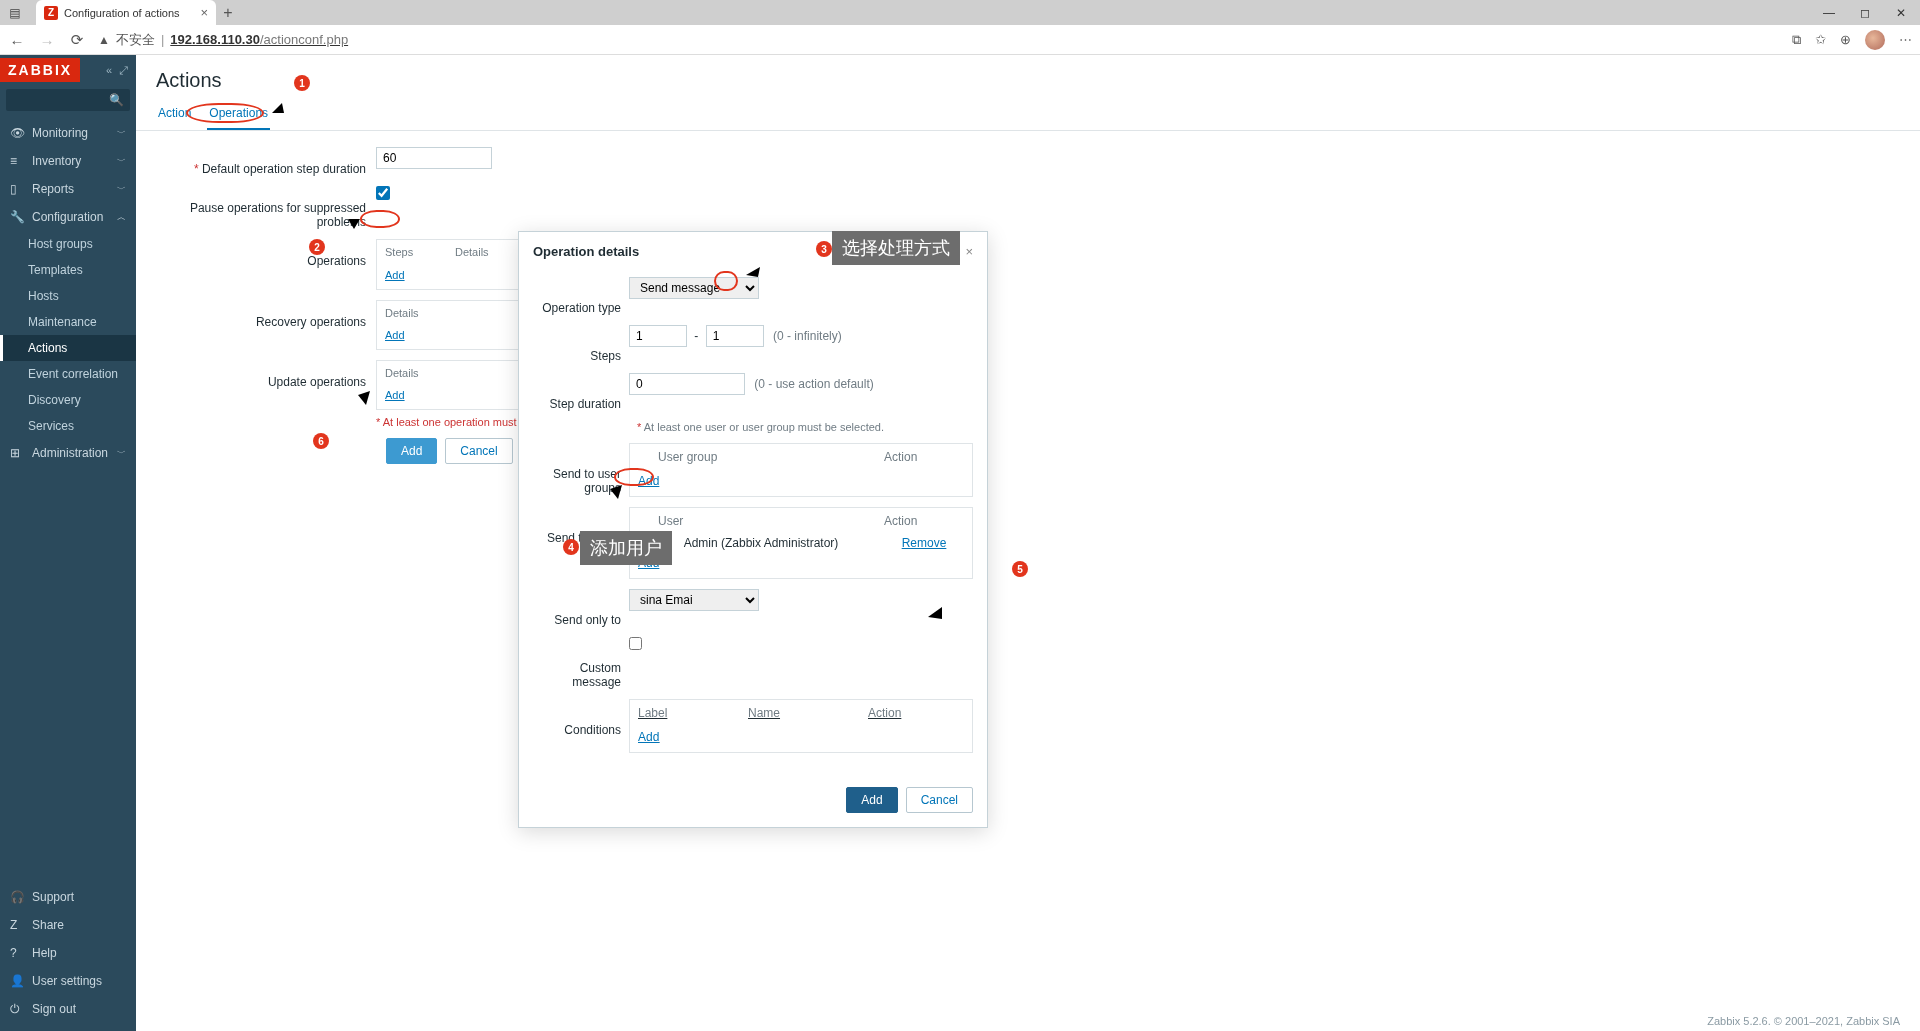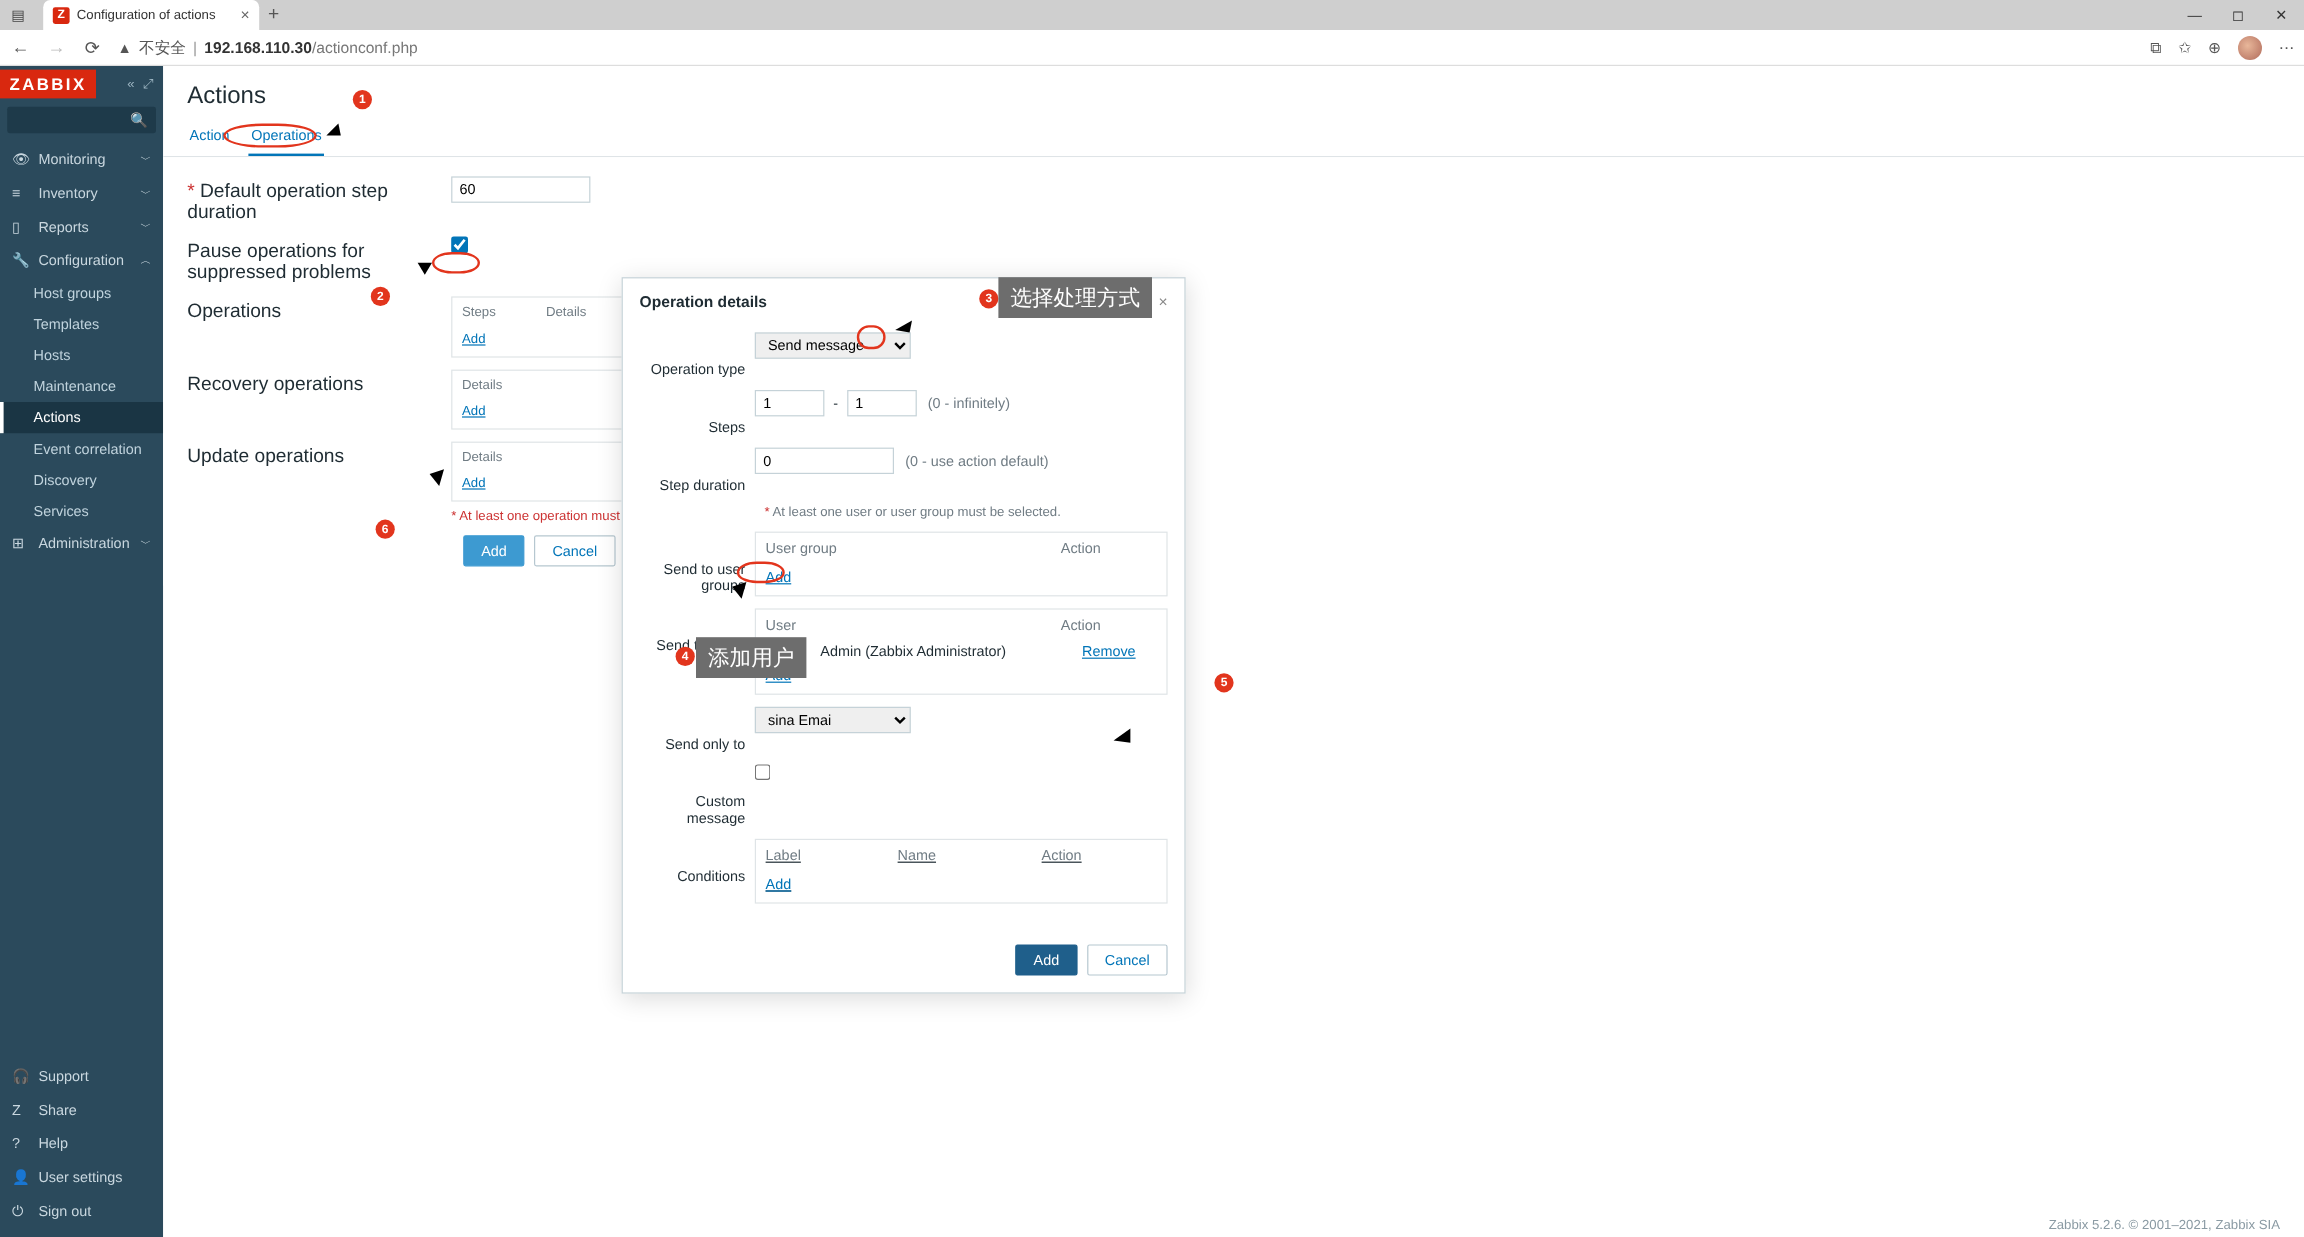--- a/index.html
+++ b/index.html
@@ -12,21 +12,21 @@
 .tab .ttl { font-size: 11px; color: #333; }
 .tab .x { margin-left: auto; color: #666; font-size: 13px; }
 .newtab { width: 24px; text-align: center; color: #555; font-size: 16px; }
 .winctl { margin-left: auto; display: flex; gap: 18px; padding-right: 10px; color: #333; font-size: 12px; }
 .winctl span { width: 18px; text-align: center; }
 
 .browser-bar { height: 30px; background: #fff; border-bottom: 1px solid #ddd; display: flex; align-items: center; padding: 0 8px; gap: 12px; font-size: 13px; color: #555; }
 .browser-bar .nav-ico { width: 18px; text-align: center; font-size: 15px; }
 .addr { flex: 1; display: flex; align-items: center; gap: 6px; color: #555; }
 .addr .warn { font-size: 12px; }
-.addr .url { color: #333; }
+.addr .url { color: #333; text-decoration: underline; }
 .right-icons { display: flex; gap: 14px; align-items: center; color: #555; }
 .avatar { width: 20px; height: 20px; border-radius: 50%; background: radial-gradient(circle at 40% 40%, #e8b79a, #b06a5a); }
 
 
 .app { display: flex; height: calc(100vh - 55px); position: relative; }
 .sidebar { width: 136px; background: #2b4a5c; color: #c9d7df; display: flex; flex-direction: column; font-size: 12px; }
 .logo-row { height: 30px; display: flex; align-items: center; }
 .logo { background: #d9280f; color: #fff; font-weight: bold; letter-spacing: 2px; font-size: 14px; padding: 4px 8px; }
 .logo-ctl { color: #9cb5c2; margin-left: auto; padding-right: 6px; font-size: 11px; letter-spacing: 2px; }
 .search { margin: 4px 6px 8px; background: #1e3a4a; height: 22px; display: flex; align-items: center; justify-content: flex-end; padding-right: 6px; color: #8fa8b5; border-radius: 2px; }
@@ -39,21 +39,21 @@
 
 .main { flex: 1; background: #fff; overflow: auto; position: relative; }
 .page-head { padding: 14px 20px 8px; }
 .page-title { font-size: 20px; color: #1f2c33; }
 .tabs-row { padding: 0 20px; border-bottom: 1px solid #dfe4e7; display: flex; gap: 14px; }
 .tabs-row .t { padding: 6px 2px 8px; color: #0275b8; cursor: pointer; font-size: 12px; }
 .tabs-row .t.active { border-bottom: 2px solid #0275b8; }
 
 .form-area { padding: 16px 20px; background: #fff; }
 .form-row { display: flex; align-items: flex-start; margin-bottom: 10px; }
-.form-lbl { width: 220px; padding-right: 10px; color: #1f2c33; font-size: 16px; padding-top: 4px; }
+.form-lbl { width: 220px; text-align: right; padding-right: 10px; color: #1f2c33; font-size: 12px; padding-top: 4px; margin-top: 11px; }
 .form-lbl .ast { color: #cc3333; }
 .form-ctl input[type=text] { border: 1px solid #c5d2d8; height: 22px; padding: 0 6px; width: 116px; font-size: 12px; }
 .form-ctl input[type=checkbox] { accent-color: #0275b8; width: 14px; height: 14px; }
 
 .ops-tbl { border: 1px solid #dfe4e7; min-width: 400px; font-size: 11px; }
 .ops-tbl .hdr { display: flex; padding: 6px 8px; color: #707c84; border-bottom: 1px solid transparent; }
 .ops-tbl .hdr .c1 { width: 70px; }
 .ops-tbl .hdr .c2 { width: 80px; }
 .ops-tbl .hdr .c3 { width: 90px; }
 .ops-tbl .hdr .c4 { width: 100px; }
@@ -81,21 +81,21 @@
 .m-row { display: flex; align-items: flex-start; margin-bottom: 10px; }
 .m-lbl { width: 96px; text-align: right; padding-right: 8px; color: #1f2c33; padding-top: 4px; margin-top: 20px; }
 .m-ctl { flex: 1; }
 .m-ctl select, .m-ctl input[type=text] { border: 1px solid #c5d2d8; height: 22px; padding: 0 6px; font-size: 12px; }
 .m-ctl select { width: 130px; }
 .m-ctl .hint { color: #707c84; margin-left: 6px; }
 .m-note { color: #707c84; font-size: 11px; margin-left: 104px; margin-bottom: 10px; }
 .m-note .ast { color: #cc3333; }
 
 .m-list { border: 1px solid #dfe4e7; }
-.m-list .hdr { display: flex; padding: 6px 8px; color: #707c84; }
+.m-list .hdr { display: flex; padding: 6px 8px; color: #707c84; margin-left: 20px; }
 .m-list .hdr .c1 { flex: 1; }
 .m-list .hdr .c2 { width: 80px; text-align: left; }
 .m-list .rowd { display: flex; padding: 2px 8px; color: #1f2c33; text-align: center; }
 .m-list .rowd .c1 { flex: 1; }
 .m-list .rowd .c2 { width: 80px; }
 .m-list .addrow { padding: 4px 8px 8px; }
 .rem { color: #0275b8; text-decoration: underline; cursor: pointer; }
 
 .m-list3 { border: 1px solid #dfe4e7; text-decoration: underline; }
 .m-list3 .hdr { display: flex; padding: 6px 8px; color: #707c84; }

